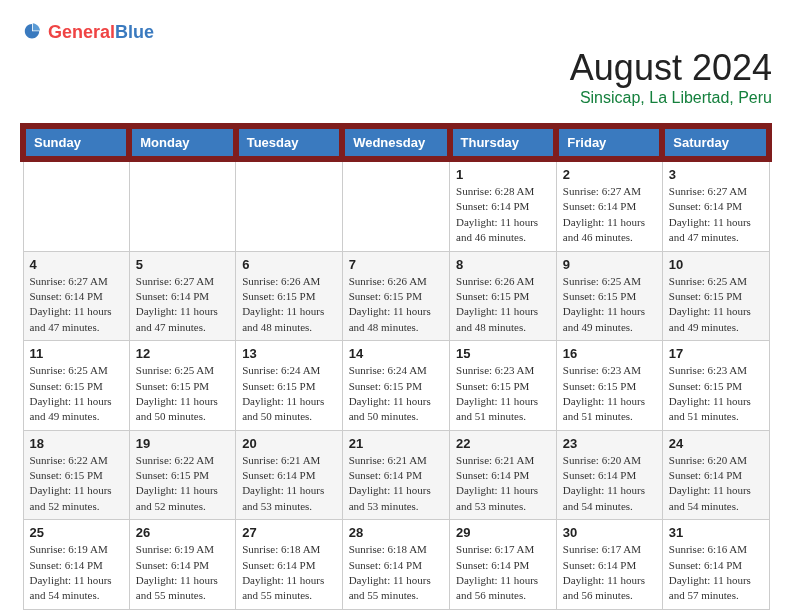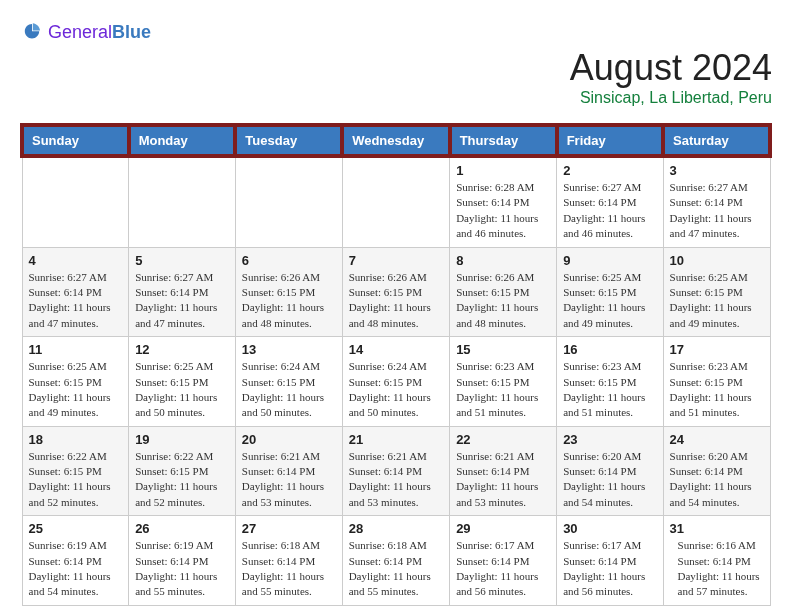--- a/index.html
+++ b/index.html
@@ -16,22 +16,22 @@
       align-items: flex-start;
       margin-bottom: 16px;
     }
     .logo {
       display: flex;
       align-items: center;
       gap: 4px;
     }
     .logo-text-general {
       font-size: 18px;
-      font-weight: normal;
-      color: #6d28d9;
+      font-weight: bold;
+      color: #ef4444;
     }
     .logo-text-blue {
       font-size: 18px;
       font-weight: bold;
       color: #3a7abf;
     }
     .logo-icon {
       width: 24px;
       height: 24px;
     }
@@ -53,21 +53,21 @@
       border-collapse: collapse;
       font-size: 11px;
     }
     .calendar-table thead tr th {
       background-color: #3a7abf;
       color: #fff;
       text-align: left;
       padding: 6px 8px;
       font-size: 13px;
       font-weight: bold;
-      border: 4px solid #7f1d1d;
+      border: 6px solid #7f1d1d;
     }
     .calendar-table tbody tr td {
       border: 1px solid #ccc;
       vertical-align: top;
       padding: 5px 6px;
       width: 108px;
       min-height: 80px;
       background: #fff;
     }
     .calendar-table tbody tr:nth-child(even) td {
@@ -310,19 +310,19 @@
 Daylight: 11 hours and 56 minutes.</div>
         </td>
         <td>
           <span class="day-number">30</span>
           <div class="day-info" style="white-space: pre-line;">Sunrise: 6:17 AM
 Sunset: 6:14 PM
 Daylight: 11 hours and 56 minutes.</div>
         </td>
         <td>
           <span class="day-number">31</span>
-          <div class="day-info" style="white-space: pre-line; margin-left: 8px;">Sunrise: 6:16 AM
+          <div class="day-info" style="white-space: pre-line;">Sunrise: 6:16 AM
 Sunset: 6:14 PM
 Daylight: 11 hours and 57 minutes.</div>
         </td>
       </tr>
     </tbody>
 </table>
 
 </body></html>

